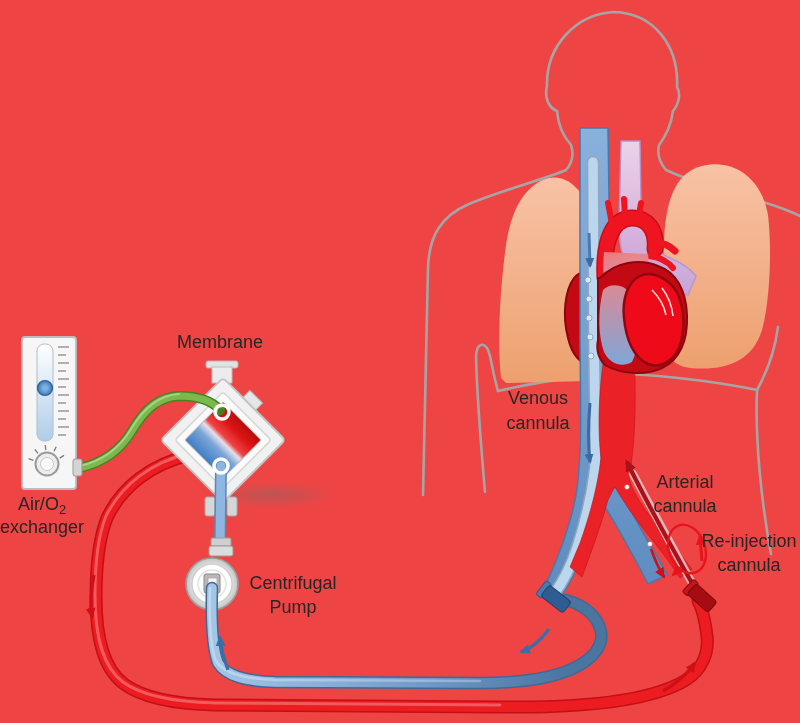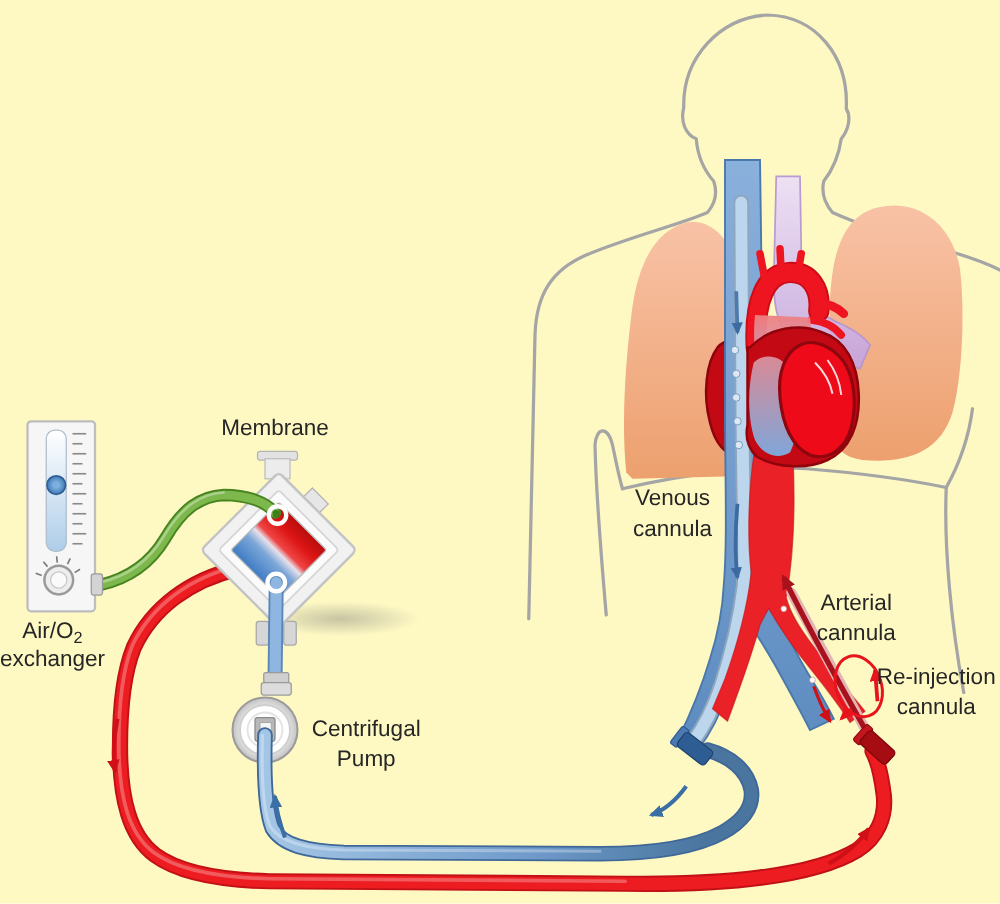--- a/index.html
+++ b/index.html
@@ -1,16 +1,16 @@
 <!DOCTYPE html>
 <html><head>
 <meta charset="utf-8">
 <style>
   html,body{margin:0;padding:0;background:#ffffff;}
-  .canvas{position:relative;width:800px;height:723px;background:#fef9c3;overflow:hidden;
+  .canvas{position:relative;width:800px;height:723px;background:#ef4444;overflow:hidden;
           font-family:"Liberation Sans",sans-serif;}
   svg text{font-family:"Liberation Sans",sans-serif;fill:#262626;font-size:18px;}
 </style>
 </head>
 <body>
 
 <div class="canvas">
 <svg width="800" height="723" viewBox="0 0 800 723" xmlns="http://www.w3.org/2000/svg">
   <defs>
     <linearGradient id="lungGrad" x1="0" y1="0" x2="0" y2="1">

